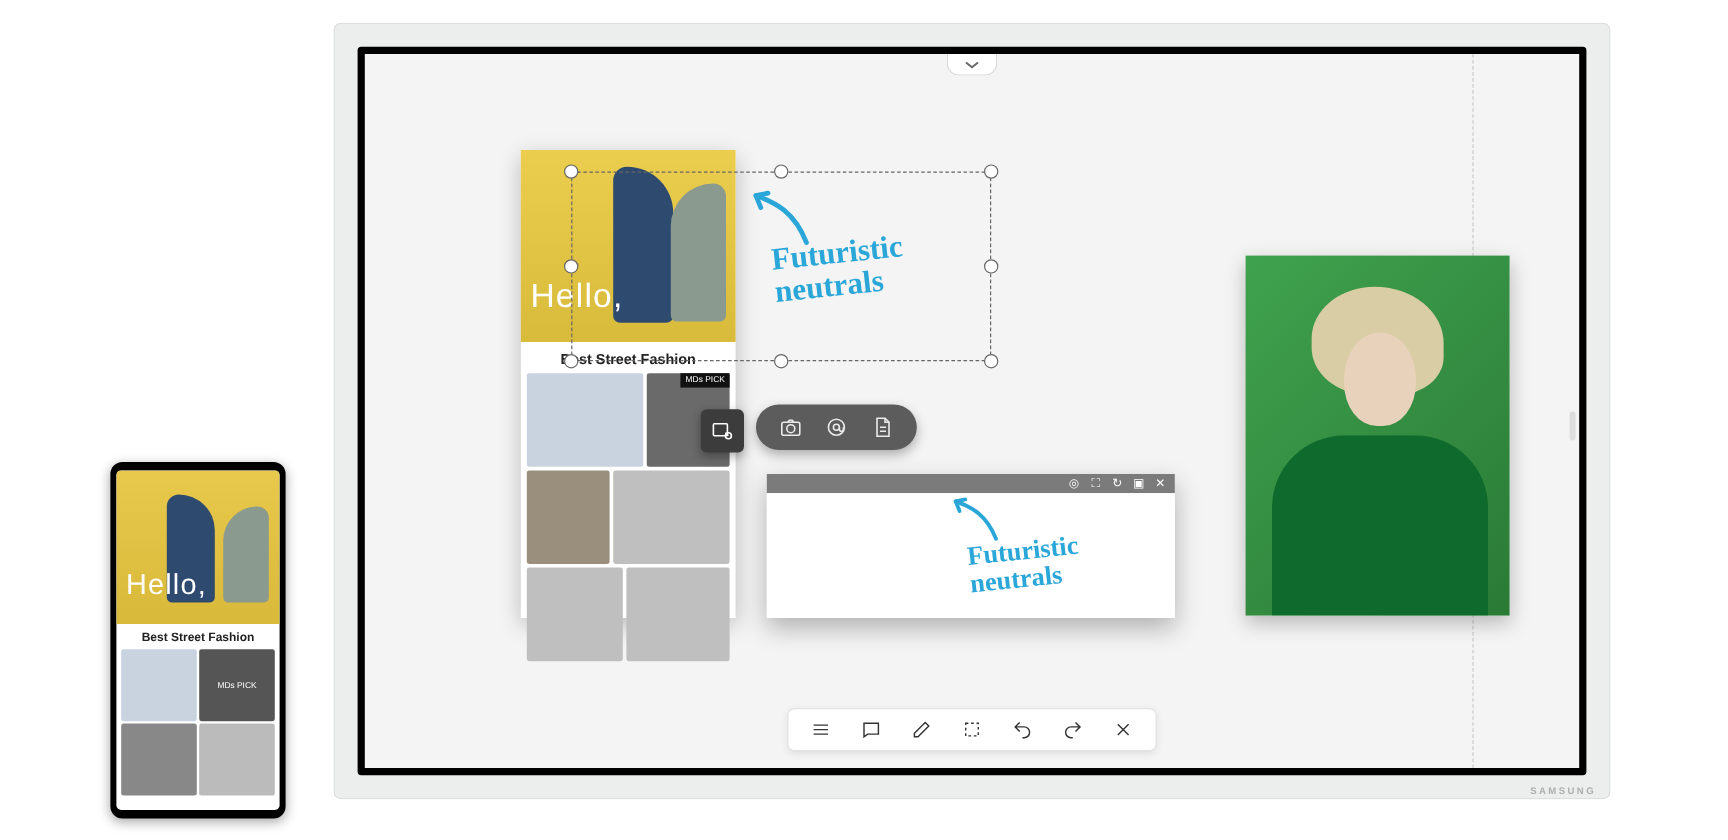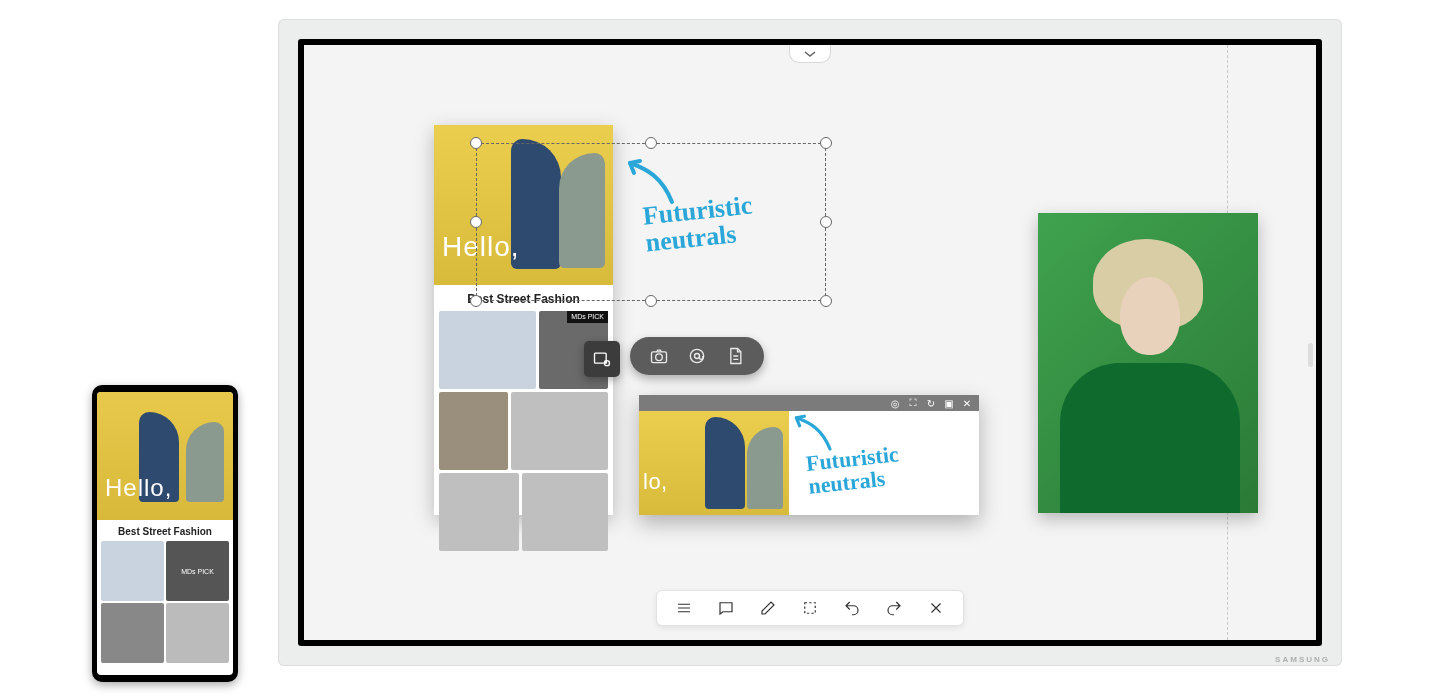--- a/index.html
+++ b/index.html
@@ -221,25 +221,20 @@
 
       <div class="snippet" style="left:335px;top:350px">
         <div class="bar">
           <span>◎</span>
           <span>⛶</span>
           <span>↻</span>
           <span>▣</span>
           <span>✕</span>
         </div>
         <div class="body">
-          <div class="hero2">
-            <div class="f1"></div>
-              <div class="f2"></div>
-            <div class="lo">lo,</div>
-          </div>
           <div class="arrow" style="left:150px;top:2px;width:50px;height:40px">
             <svg viewBox="0 0 60 50">
                 <path d="M50 45 C 40 20, 25 12, 8 6" stroke="#2aa7d8" stroke-width="4" fill="none" stroke-linecap="round"></path>
                 <path d="M8 6 l10 -2 M8 6 l4 10" stroke="#2aa7d8" stroke-width="4" fill="none" stroke-linecap="round"></path>
               </svg>
           </div>
           <div class="ink" style="left:168px;top:36px;font-size:22px">Futuristic
 neutrals</div>
         </div>
       </div>

